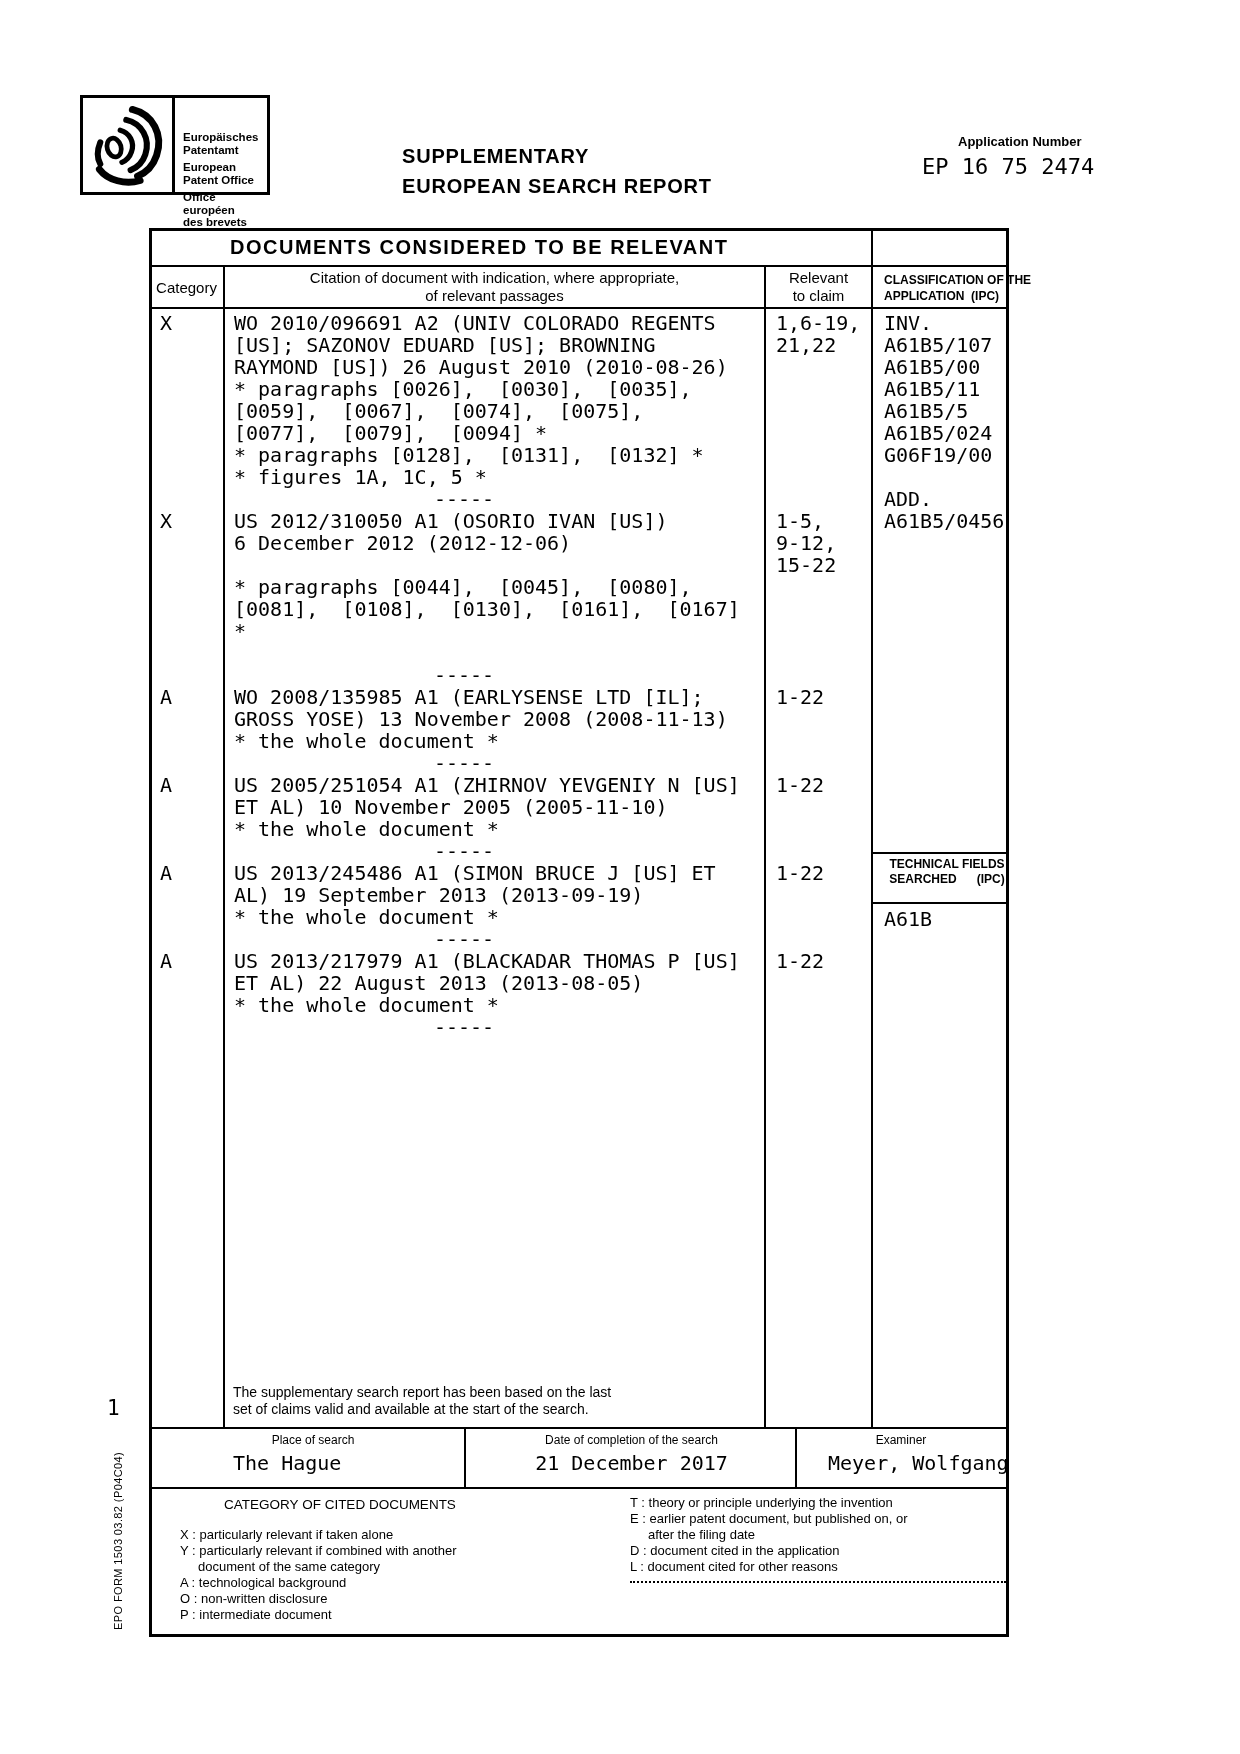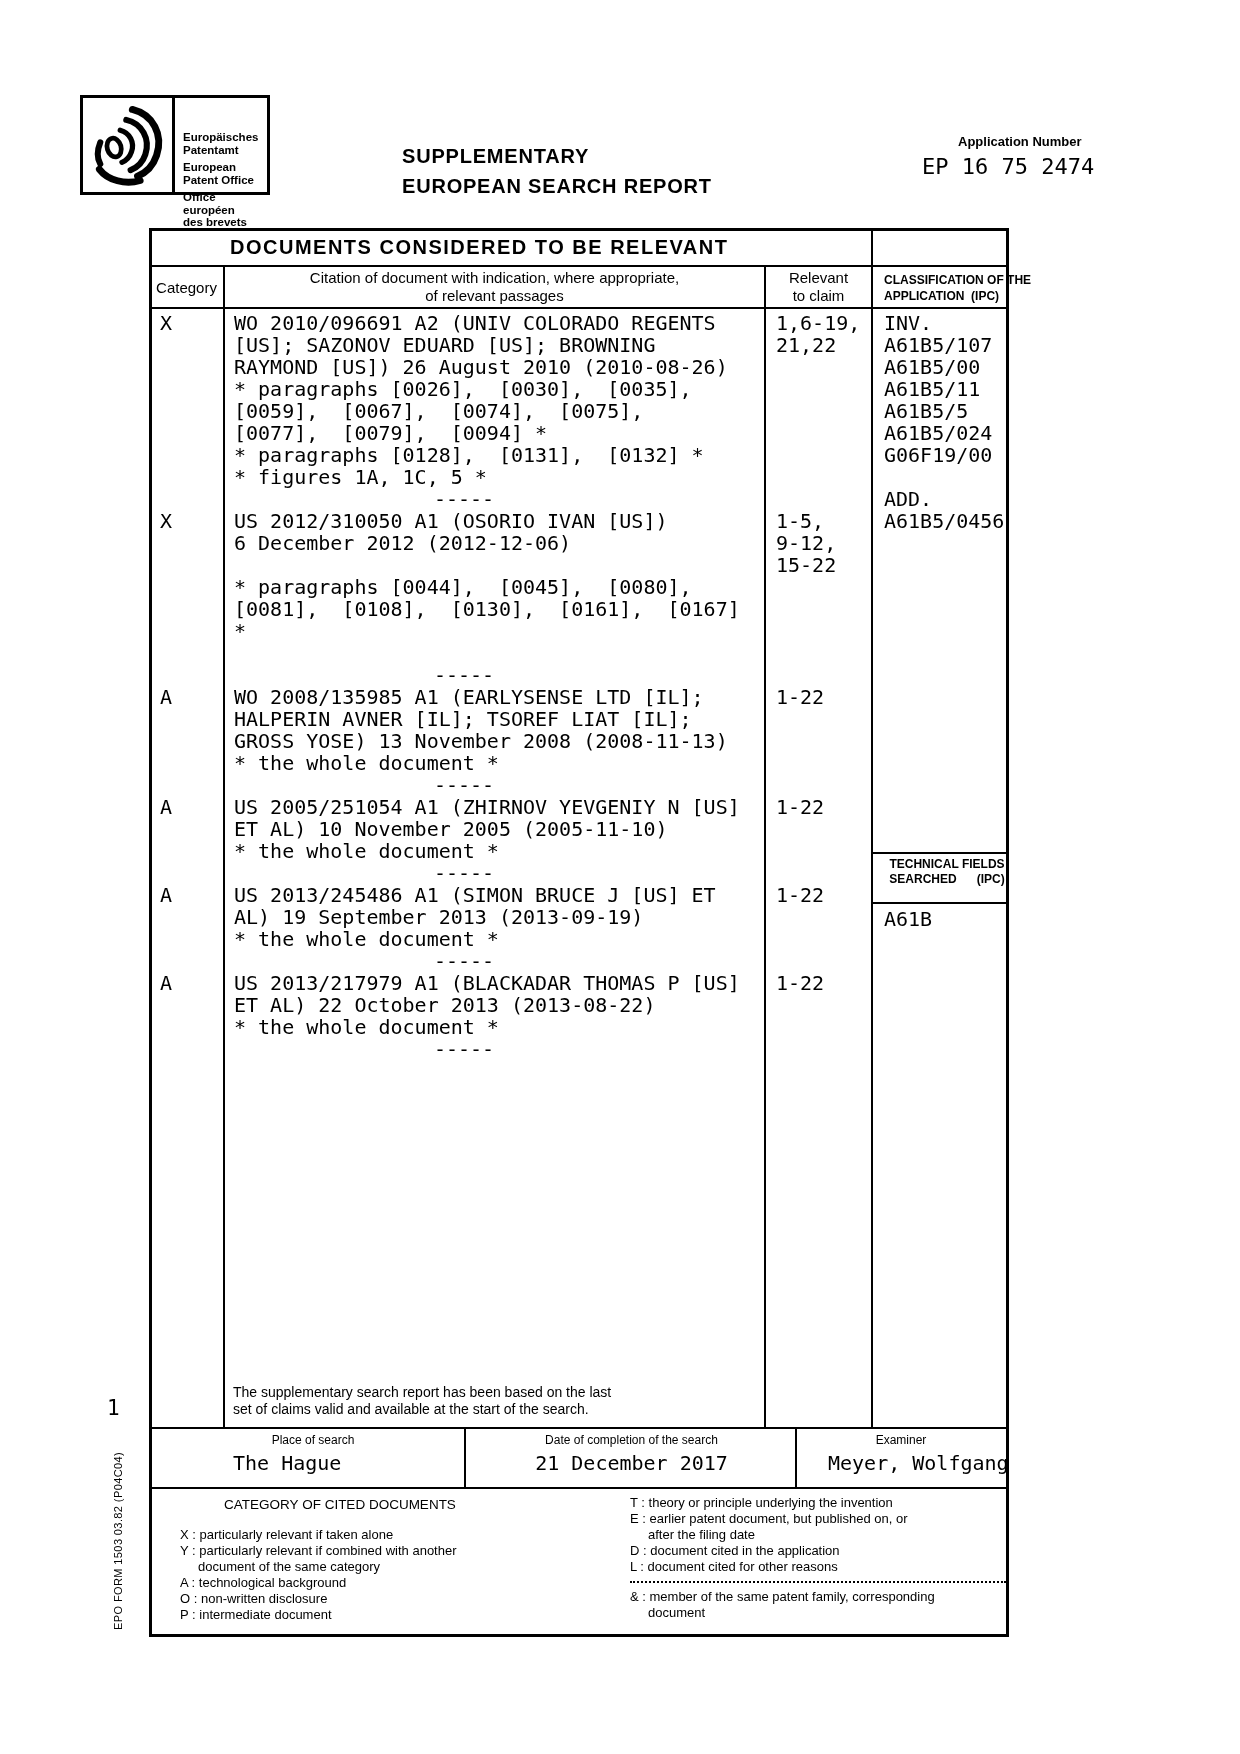--- a/index.html
+++ b/index.html
@@ -166,21 +166,20 @@
       <div class="sep bl">-----</div>
     </div>
 
     <div class="entry">
       <div class="cat bl">A</div>
       <div class="claims">
         <div class="bl">1-22</div>
       </div>
       <div class="cit">
         <div class="bl">WO 2008/135985 A1 (EARLYSENSE LTD [IL];</div>
-        <div class="bl">HALPERIN AVNER [IL]; TSOREF LIAT [IL];</div>
         <div class="bl">GROSS YOSE) 13 November 2008 (2008-11-13)</div>
         <div class="bl">* the whole document *</div>
       </div>
       <div class="sep bl">-----</div>
     </div>
 
     <div class="entry">
       <div class="cat bl">A</div>
       <div class="claims">
         <div class="bl">1-22</div>
@@ -206,21 +205,21 @@
       <div class="sep bl">-----</div>
     </div>
 
     <div class="entry">
       <div class="cat bl">A</div>
       <div class="claims">
         <div class="bl">1-22</div>
       </div>
       <div class="cit">
         <div class="bl">US 2013/217979 A1 (BLACKADAR THOMAS P [US]</div>
-        <div class="bl">ET AL) 22 October 2013 (2013-08-22)</div>
+        <div class="bl">ET AL) 22 August 2013 (2013-08-05)</div>
         <div class="bl">* the whole document *</div>
       </div>
       <div class="sep bl">-----</div>
     </div>
 
   </div>
 
   <div class="class-col">
     <div class="bl">INV.</div>
     <div class="bl">A61B5/107</div>
@@ -258,21 +257,17 @@
     <div class="ll">P : intermediate document</div>
   </div>
   <div class="legend" style="left:630px;top:1495px">
     <div class="ll">T : theory or principle underlying the invention</div>
     <div class="ll">E : earlier patent document, but published on, or</div>
     <div class="ll indent">after the filing date</div>
     <div class="ll">D : document cited in the application</div>
     <div class="ll">L : document cited for other reasons</div>
   </div>
   <div class="dotted-rule"></div>
-  <div class="legend" style="left:630px;top:1589px">
-    <div class="ll">&amp; : member of the same patent family, corresponding</div>
-    <div class="ll indent">document</div>
-  </div>
 
   <div class="page-num mono">1</div>
   <div class="form-code">EPO FORM 1503 03.82 (P04C04)</div>
 
 </div>
 
 </body></html>

